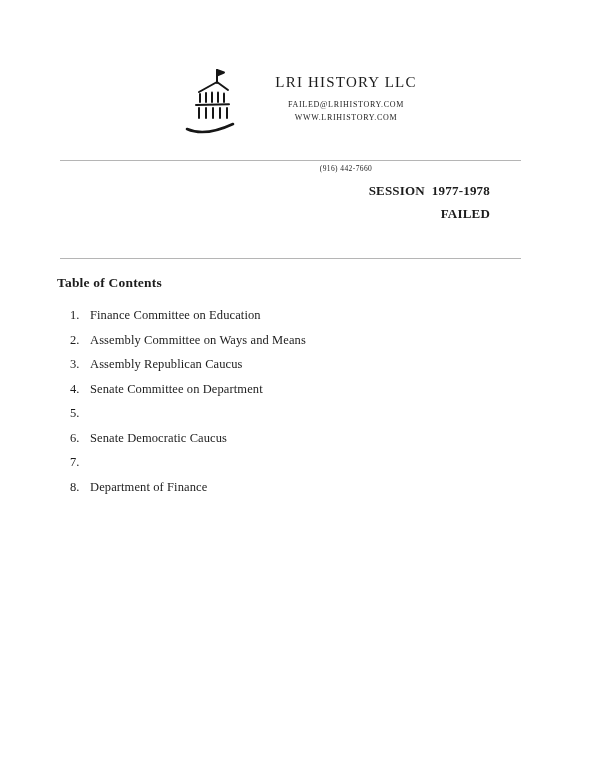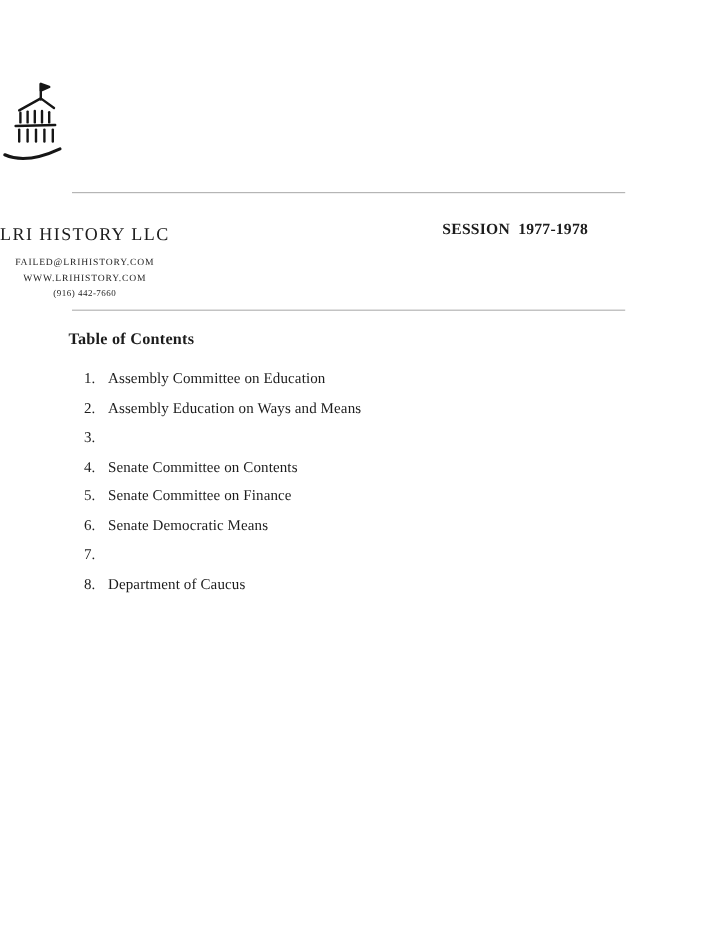--- a/index.html
+++ b/index.html
@@ -21,21 +21,20 @@
   
   .letterhead {
     position: absolute;
     top: 62px;
     left: 0;
     width: 100%;
     display: flex;
     justify-content: center;
     align-items: flex-start;
     gap: 36px;
-    flex-direction: column;
   }
   .logo {
     width: 56px;
     height: 74px;
     flex: 0 0 auto;
     margin-top: 4px;
   }
   .letterhead-text {
     text-align: center;
     padding-top: 12px;
@@ -48,20 +47,21 @@
   }
   .contact-line {
     font-size: 8px;
     letter-spacing: 0.7px;
     line-height: 13px;
   }
   .phone-line {
     font-size: 7.5px;
     letter-spacing: 0.4px;
     line-height: 13px;
+    margin-top: 38px;
   }
 
   
   .rule {
     position: absolute;
     left: 60px;
     width: 461px;
     height: 0;
     border-top: 1px solid #b5b5b5;
   }
@@ -140,50 +140,51 @@
       <div class="contact-line">WWW.LRIHISTORY.COM</div>
       <div class="phone-line">(916) 442-7660</div>
     </div>
   </div>
 
   <div class="rule rule-1"></div>
   <div class="rule rule-2"></div>
 
   <div class="bill-block">
     <div class="bill-line">SESSION  1977-1978</div>
+    <div class="bill-line">FAILED</div>
   </div>
 
   <div class="toc-title">Table of Contents</div>
 
   <div class="toc-list">
     <div class="toc-item">
       <span class="toc-num">1.</span>
-      <span class="toc-label">Assembly Committee on Education</span>
+      <span class="toc-label">Finance Committee on Education</span>
     </div>
     <div class="toc-item">
       <span class="toc-num">2.</span>
-      <span class="toc-label">Assembly Education on Ways and Means</span>
+      <span class="toc-label">Assembly Committee on Ways and Means</span>
     </div>
     <div class="toc-item">
       <span class="toc-num">3.</span>
+      <span class="toc-label">Assembly Republican Caucus</span>
     </div>
     <div class="toc-item">
       <span class="toc-num">4.</span>
-      <span class="toc-label">Senate Committee on Contents</span>
+      <span class="toc-label">Senate Committee on Department</span>
     </div>
     <div class="toc-item">
       <span class="toc-num">5.</span>
-      <span class="toc-label">Senate Committee on Finance</span>
     </div>
     <div class="toc-item">
       <span class="toc-num">6.</span>
-      <span class="toc-label">Senate Democratic Means</span>
+      <span class="toc-label">Senate Democratic Caucus</span>
     </div>
     <div class="toc-item">
       <span class="toc-num">7.</span>
     </div>
     <div class="toc-item">
       <span class="toc-num">8.</span>
-      <span class="toc-label">Department of Caucus</span>
+      <span class="toc-label">Department of Finance</span>
     </div>
   </div>
 
 </div>
 
 </body></html>

